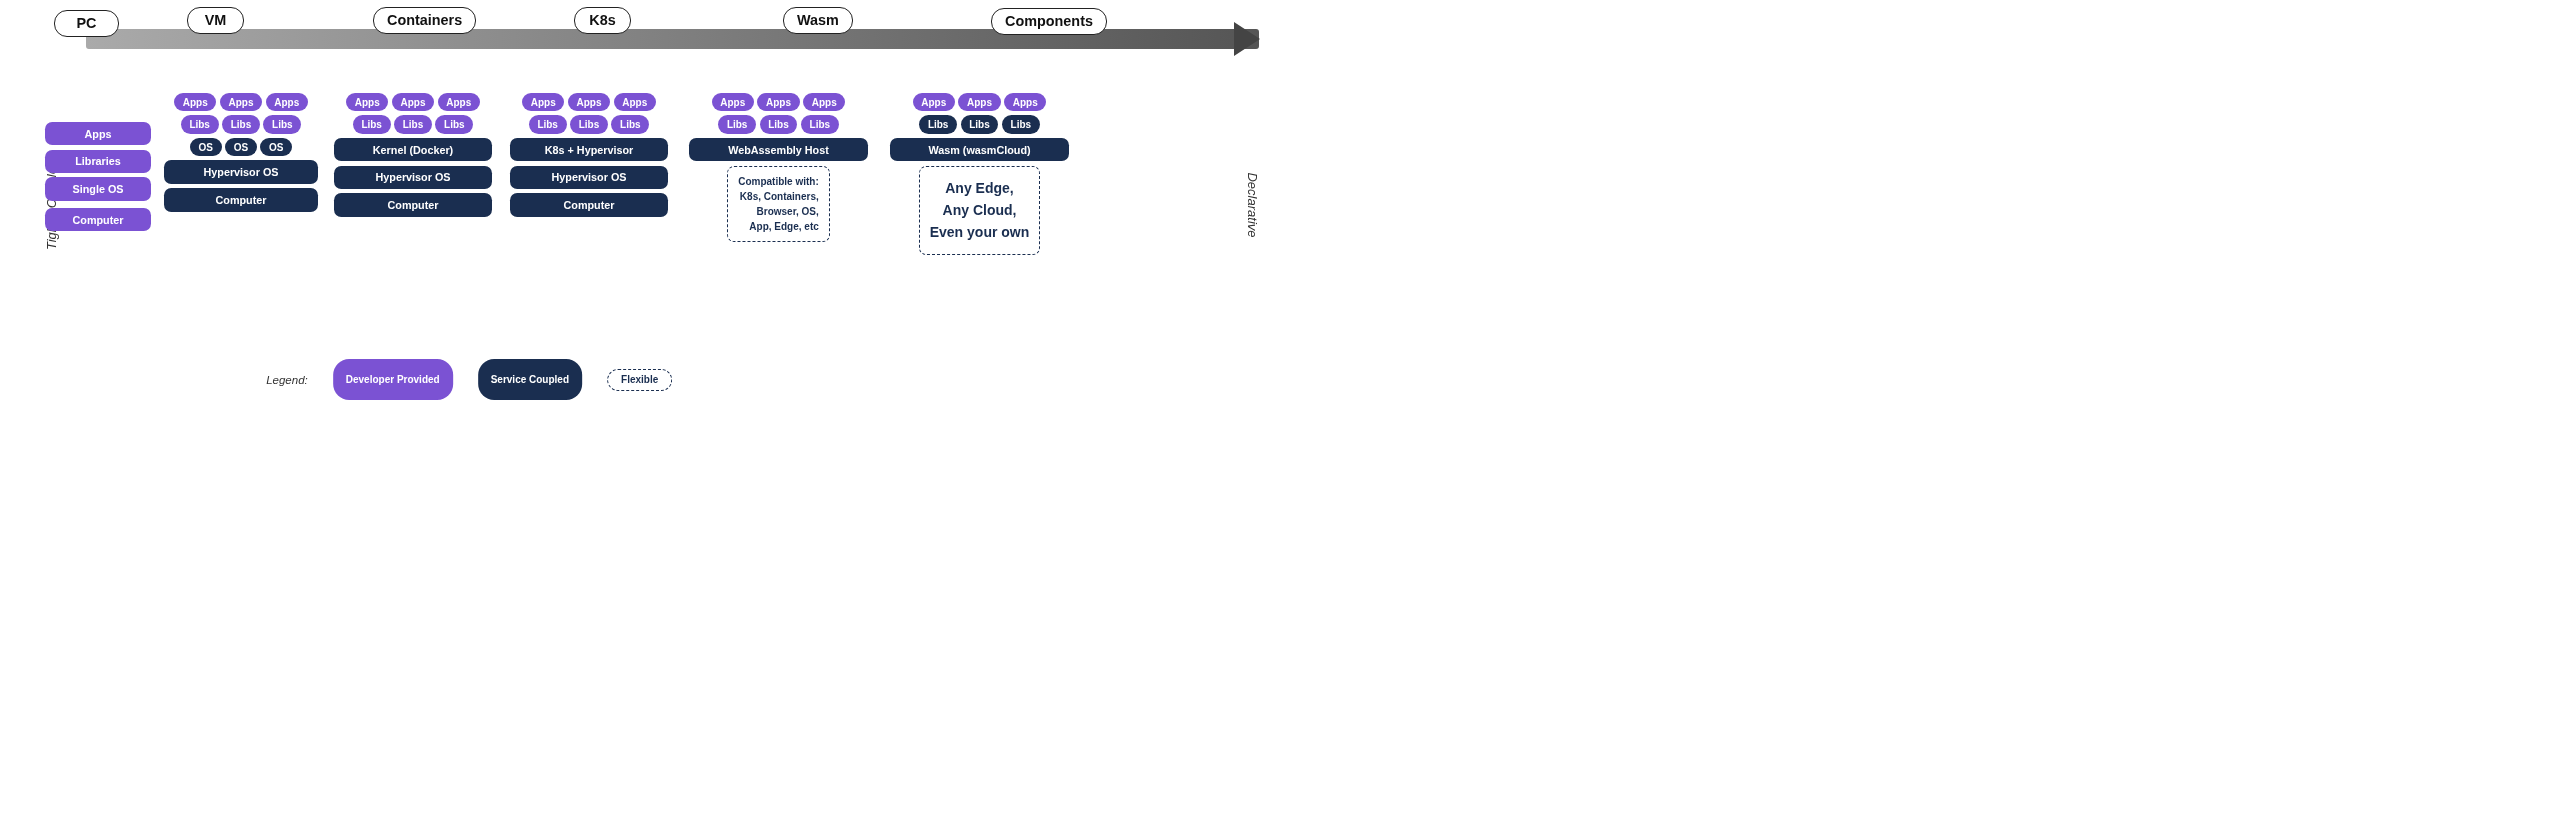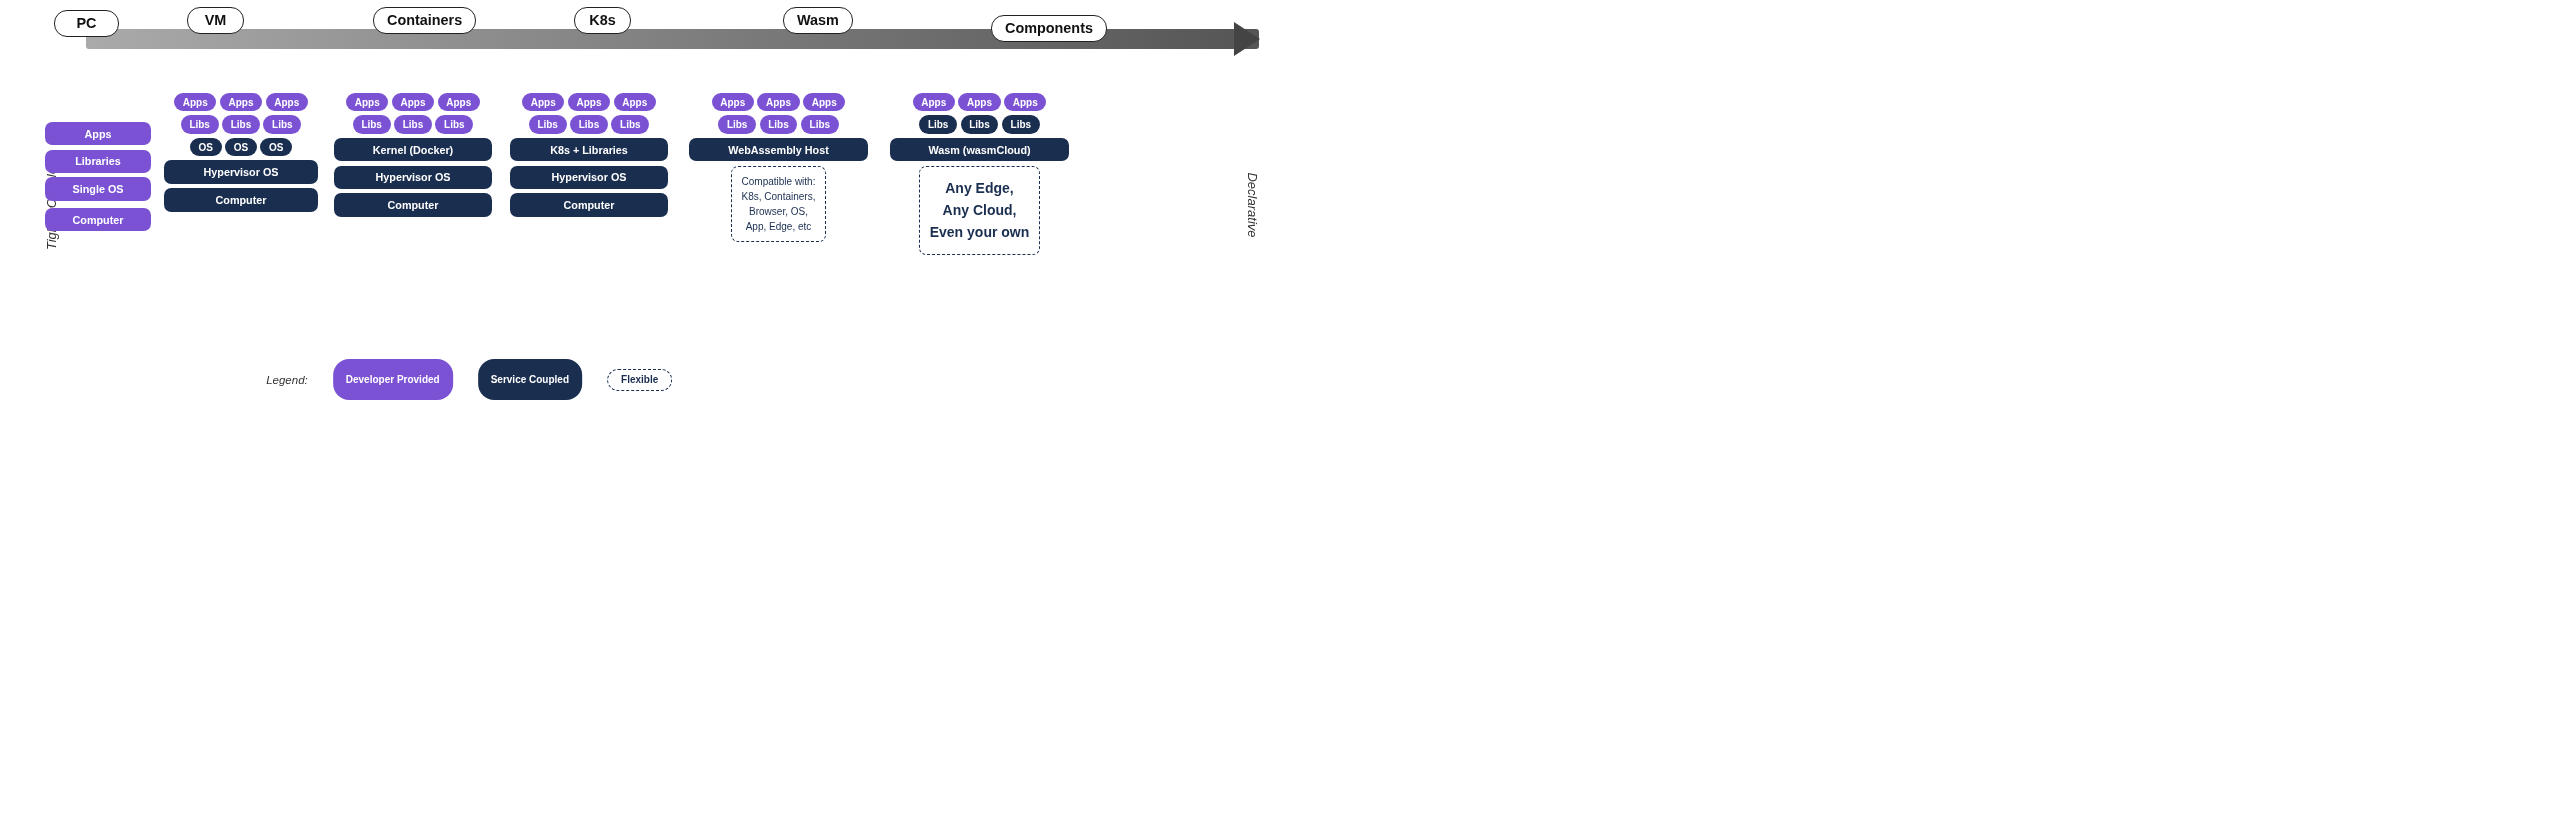--- a/index.html
+++ b/index.html
@@ -175,21 +175,21 @@
   <div class="arrow-container">
     <div class="arrow-shaft"></div>
     <div class="arrow-head"></div>
   </div>
 
   <div class="col-label" style="left:54px; top:10px; min-width:65px;">PC</div>
   <div class="col-label" style="left:187px; top:7.2px; min-width:57px;">VM</div>
   <div class="col-label" style="left:373px; top:7.2px; min-width:101px;">Containers</div>
   <div class="col-label" style="left:574px; top:7.2px; min-width:57px;">K8s</div>
   <div class="col-label" style="left:783px; top:7.2px; min-width:65px;">Wasm</div>
-  <div class="col-label" style="left:991px; top:15px; min-width:115px;">Components</div>
+  <div class="col-label" style="left:991px; top:8px; min-width:115px;">Components</div>
 
   <div class="column col-pc" style="position:absolute; left:45px; top:122px; bottom:47px; width:106px; display:flex; flex-direction:column; gap:4.3px;">
     <div class="box purple">Apps</div>
     <div class="box purple">Libraries</div>
     <div class="box purple">Single OS</div>
     <div class="box purple" style="margin-top:2.9px;">Computer</div>
   </div>
 
   <div class="column col-vm" style="position:absolute; left:164px; top:93px; width:154px; display:flex; flex-direction:column; gap:4.3px;">
     <div class="pill-row">
@@ -231,38 +231,38 @@
     <div class="pill-row">
       <span class="pill purple">Apps</span>
       <span class="pill purple">Apps</span>
       <span class="pill purple">Apps</span>
     </div>
     <div class="pill-row">
       <span class="pill purple">Libs</span>
       <span class="pill purple">Libs</span>
       <span class="pill purple">Libs</span>
     </div>
-    <div class="box dark-blue">K8s + Libraries</div>
+    <div class="box dark-blue">K8s + Hypervisor</div>
     <div class="box dark-blue">Hypervisor OS</div>
     <div class="box dark-blue">Computer</div>
   </div>
 
   <div class="column col-wasm" style="position:absolute; left:689px; top:93px; width:179px; display:flex; flex-direction:column; gap:4.3px;">
     <div class="pill-row">
       <span class="pill purple">Apps</span>
       <span class="pill purple">Apps</span>
       <span class="pill purple">Apps</span>
     </div>
     <div class="pill-row">
       <span class="pill purple">Libs</span>
       <span class="pill purple">Libs</span>
       <span class="pill purple">Libs</span>
     </div>
     <div class="box dark-blue">WebAssembly Host</div>
-    <div style="border: 1.8px dashed #1A2E50; border-radius:7.2px; padding:7.2px 10px; font-size:10px; font-weight:400; color:#1A2E50; text-align:center; line-height:1.5;">
+    <div style="border: 1.8px dashed #1A2E50; border-radius:7.2px; padding:7.2px 10px; font-size:10px; font-weight:700; color:#1A2E50; text-align:right; line-height:1.5;">
       Compatible with:<br>K8s, Containers,<br>Browser, OS,<br>App, Edge, etc
     </div>
   </div>
 
   <div class="column col-components" style="position:absolute; left:890px; top:93px; width:179px; display:flex; flex-direction:column; gap:4.3px;">
     <div class="pill-row">
       <span class="pill purple">Apps</span>
       <span class="pill purple">Apps</span>
       <span class="pill purple">Apps</span>
     </div>

